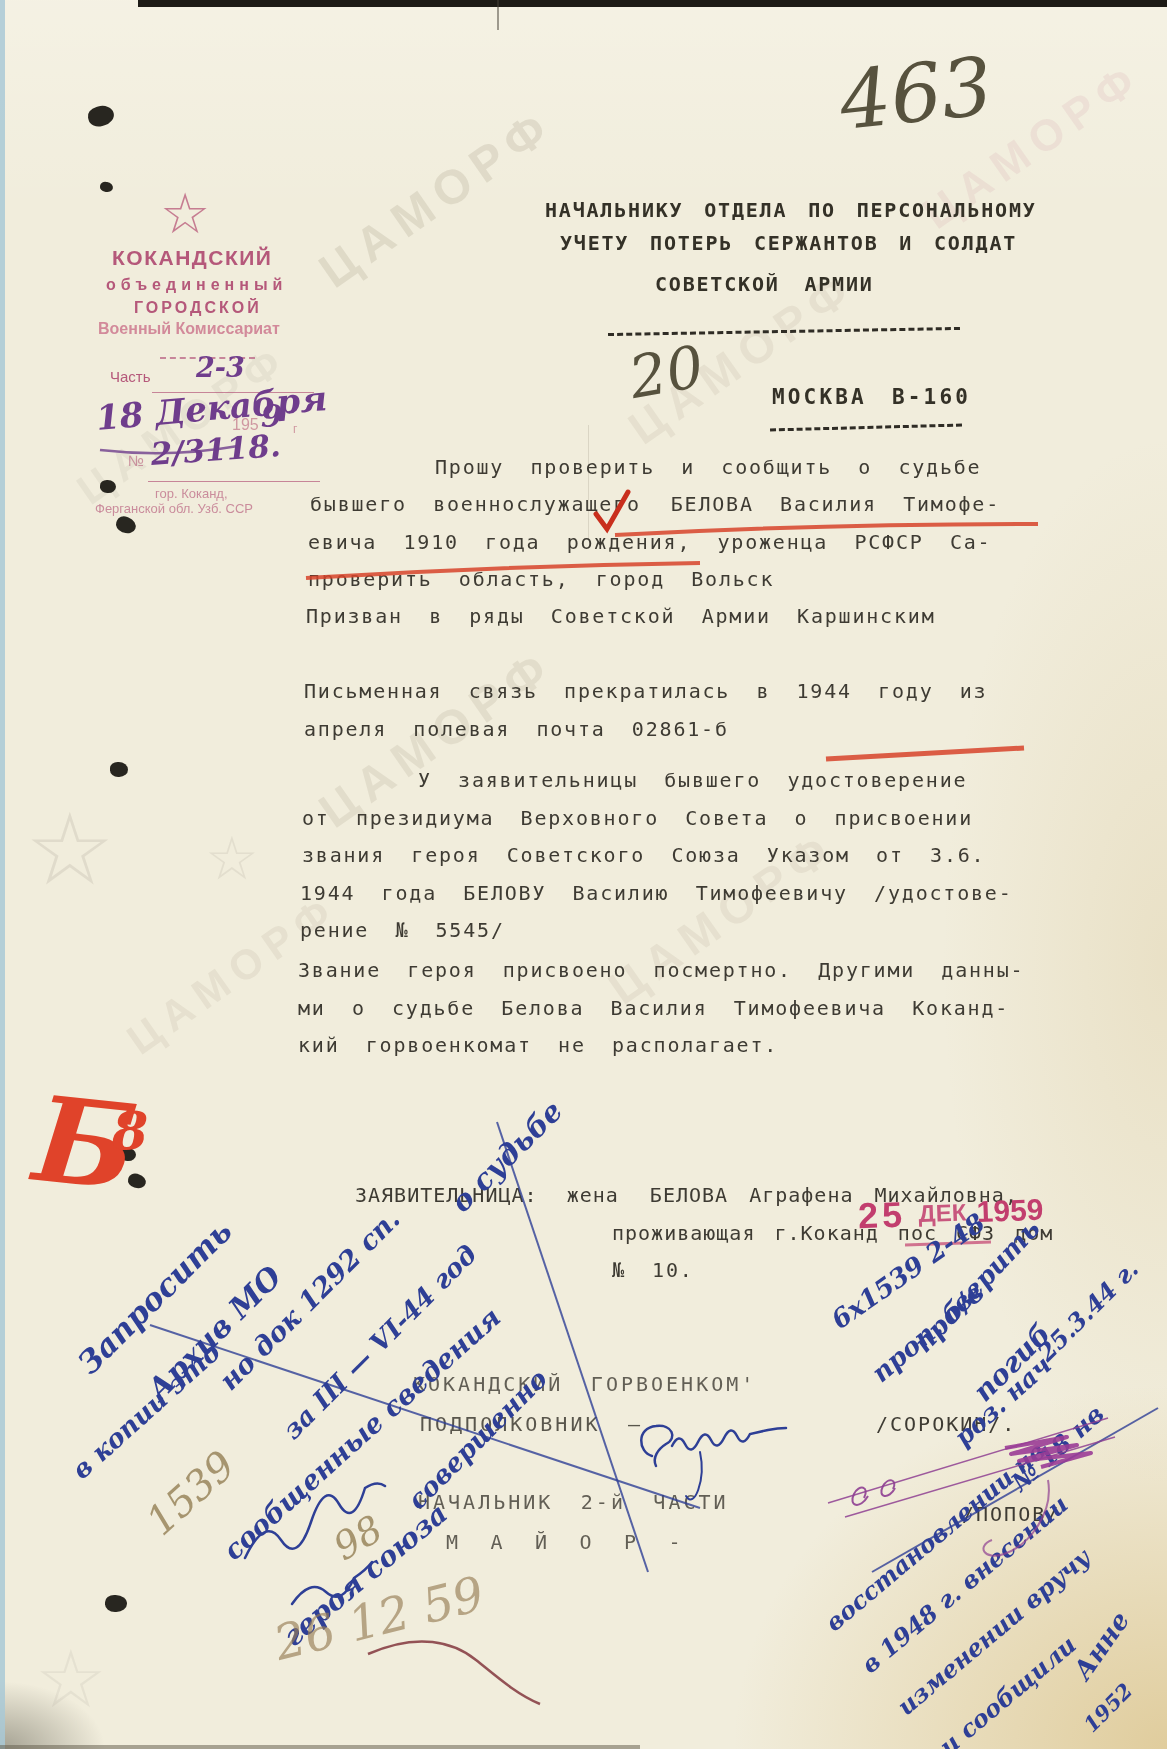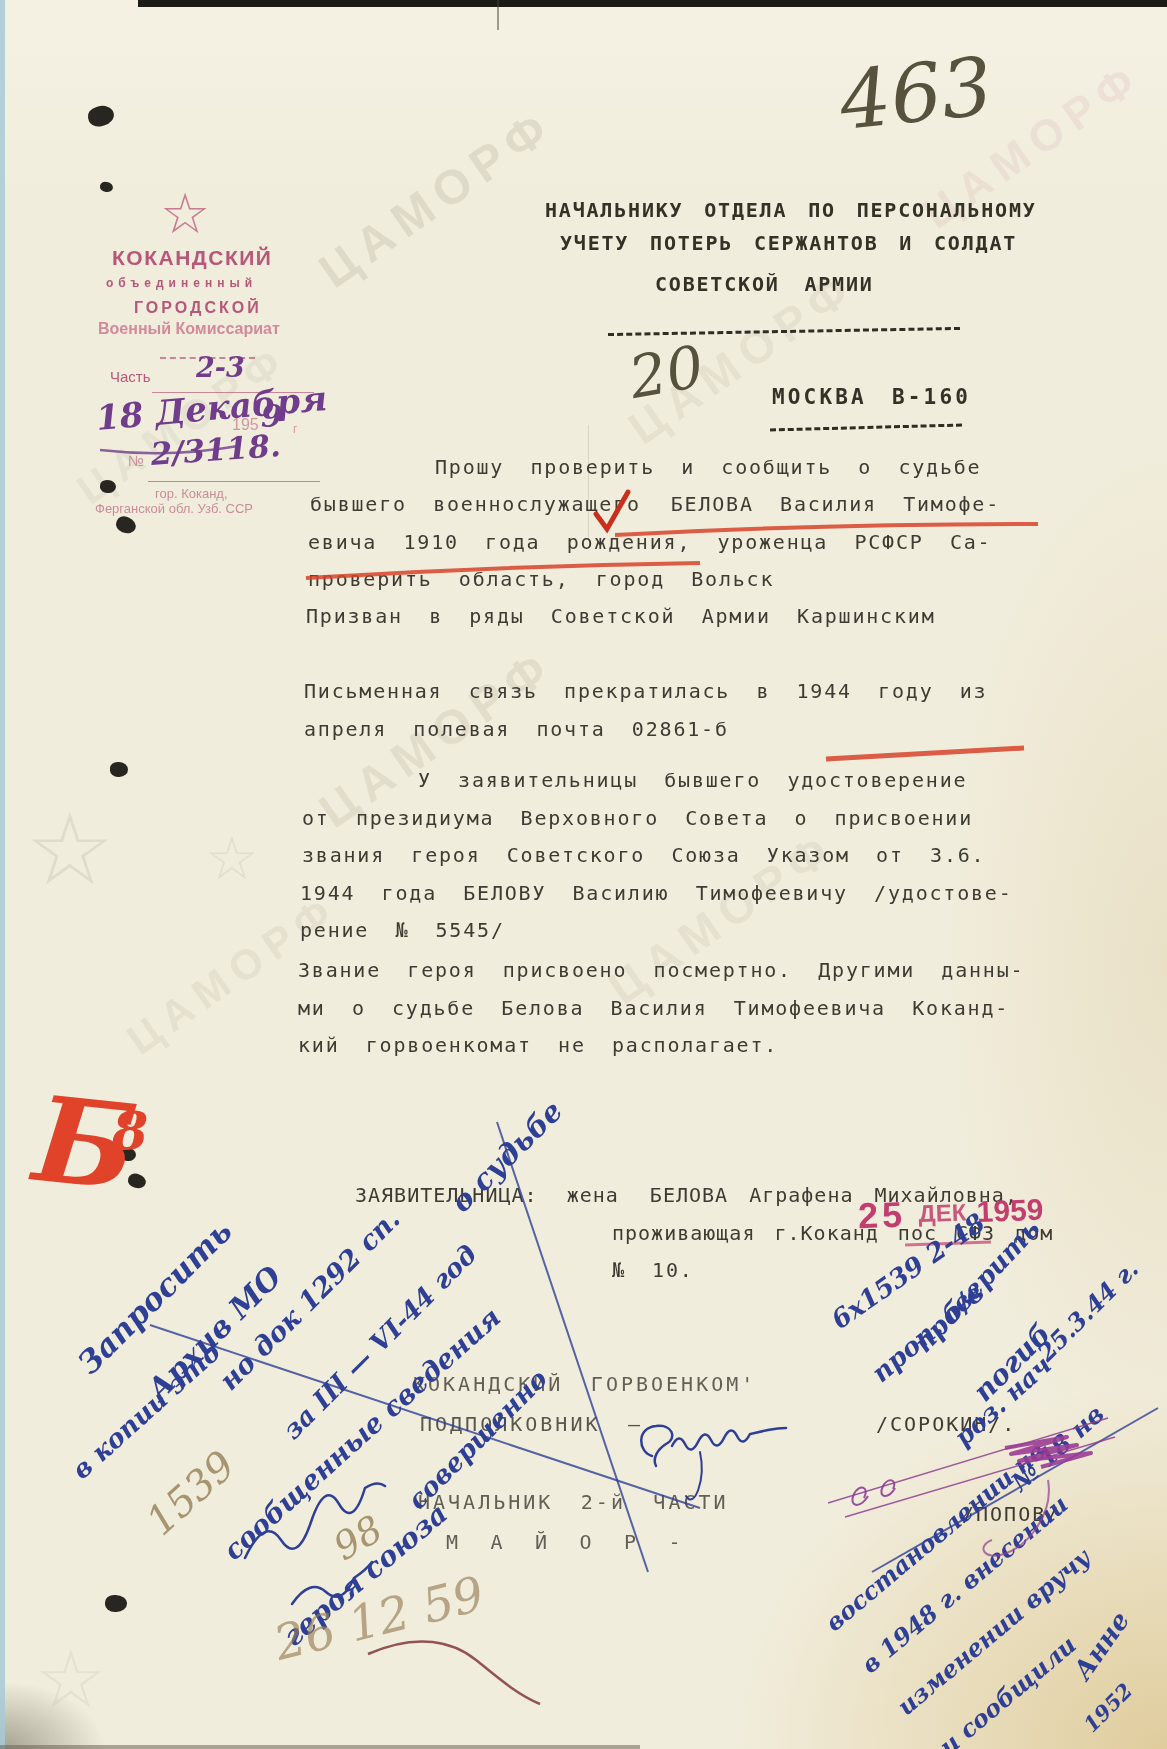--- a/index.html
+++ b/index.html
@@ -58,21 +58,21 @@
   <div class="blob" style="left:120px;top:1148px;width:16px;height:13px;"></div>
   <div class="blob" style="left:128px;top:1174px;width:18px;height:14px;transform:rotate(15deg);"></div>
   <div class="blob" style="left:105px;top:1595px;width:22px;height:17px;"></div>
 
   <div class="abs" style="left:588px;top:425px;width:1px;height:115px;background:rgba(90,80,60,.15);"></div>
 
   <div class="hw hw-graphite" style="left:845px;top:55px;font-size:80px;transform:rotate(-6deg);font-weight:normal;">463</div>
 
   <div class="star" style="left:160px;top:186px;font-size:56px;color:rgba(188,96,126,.8);">☆</div>
   <div class="stamp" style="left:112px;top:246px;font-size:21px;font-weight:bold;letter-spacing:1.5px;">КОКАНДСКИЙ</div>
-  <div class="stamp" style="left:106px;top:276px;font-size:12px;letter-spacing:5px;font-weight:bold;">объединенный</div>
+  <div class="stamp" style="left:106px;top:276px;font-size:16px;letter-spacing:5px;font-weight:bold;">объединенный</div>
   <div class="stamp" style="left:134px;top:299px;font-size:16px;letter-spacing:3px;font-weight:bold;">ГОРОДСКОЙ</div>
   <div class="stamp" style="left:98px;top:320px;font-size:16px;font-weight:bold;color:rgba(203,112,138,.8);">Военный Комиссариат</div>
   <div class="abs" style="left:160px;top:357px;width:95px;border-top:2px dashed rgba(189,107,138,.8);"></div>
   <div class="stamp" style="left:110px;top:368px;font-size:15px;">Часть</div>
   <div class="hw hw-purple" style="left:196px;top:352px;font-size:27px;">2-3</div>
   <div class="abs" style="left:152px;top:392px;width:162px;border-top:1.5px solid rgba(181,88,122,.7);"></div>
   <div class="hw hw-purple" style="left:98px;top:398px;font-size:34px;transform:rotate(-5deg);">18 Декабря</div>
   <div class="stamp" style="left:232px;top:416px;font-size:16px;color:rgba(185,95,122,.6);">195</div>
   <div class="hw hw-purple" style="left:261px;top:398px;font-size:31px;">9</div>
   <div class="stamp" style="left:293px;top:422px;font-size:12px;color:rgba(185,95,122,.6);">г</div>

